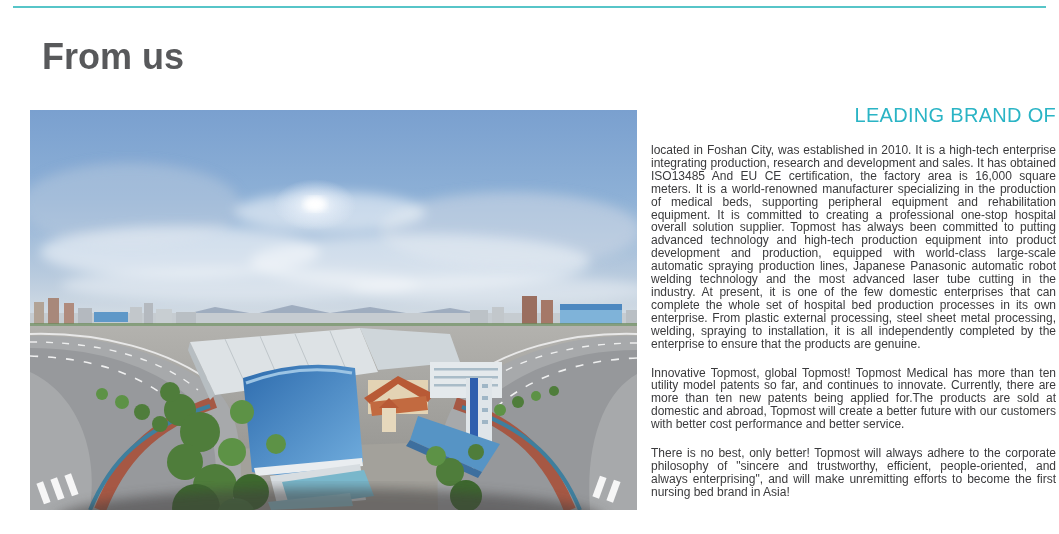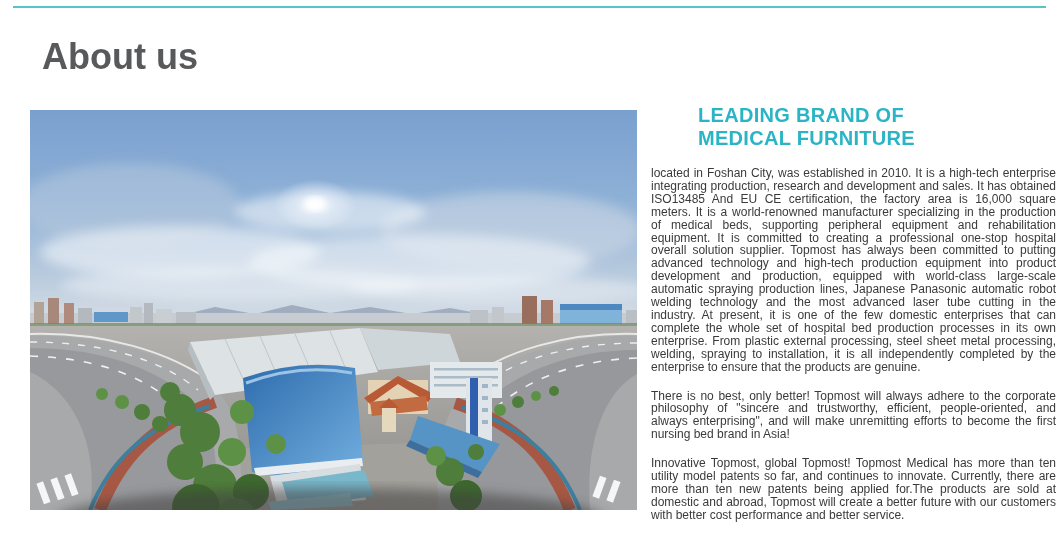--- a/index.html
+++ b/index.html
@@ -22,40 +22,41 @@
   .photo {
     position: absolute; left: 30px; top: 110px;
     width: 607px; height: 400px; overflow: hidden;
   }
   .photo svg { display: block; width: 607px; height: 400px; }
   .text-col {
     position: absolute; left: 651px; top: 104px; width: 405px;
   }
   .section-heading {
     margin: 0 0 17px 47px;
-    font-size: 20px; line-height: 23px; font-weight: 700;
+    font-size: 20px; line-height: 23px; font-weight: 400;
     letter-spacing: .3px;
     color: var(--accent, #2ab4c5);
+    text-align: right;
   }
   .text-col p {
     margin: 16px 0 12px 0;
     font-size: 12px; line-height: 12.9px;
     color: #3a3a3c;
     text-align: justify;
   }
   .text-col p:last-child { margin-bottom: 0; }
 </style>
 </head>
 <body>
 
 <div>
 
   <div class="accent-line"></div>
 
-  <h1 class="page-title">About us</h1>
+  <h1 class="page-title">From us</h1>
 
   <div class="photo">
     <svg viewBox="0 0 607 400" preserveAspectRatio="none" aria-hidden="true">
       <defs>
         <linearGradient id="sky" x1="0" y1="0" x2="0" y2="1">
           <stop offset="0" stop-color="#7aa0cf"></stop>
           <stop offset="0.4" stop-color="#8db0d6"></stop>
           <stop offset="0.78" stop-color="#b9cbde"></stop>
           <stop offset="1" stop-color="#d8dfe5"></stop>
         </linearGradient>
@@ -222,20 +223,19 @@
         <circle cx="524" cy="281" r="5"></circle>
       </g>
 
       <ellipse cx="300" cy="410" rx="275" ry="32" fill="#3f3e3c" opacity="0.55" filter="url(#blur6)"></ellipse>
     </svg>
   </div>
 
   <div class="text-col">
     <h2 class="section-heading">
       <span>LEADING BRAND OF</span><br>
-      <span>MEDICAL FURNITURE</span>
     </h2>
     <p>located in Foshan City, was established in 2010.  It is a high-tech enterprise integrating production, research and development and sales. It has obtained ISO13485 And EU CE certification, the  factory area is 16,000 square meters. It is a world-renowned manufacturer specializing in the production of medical beds, supporting peripheral equipment and rehabilitation equipment. It is committed to creating a professional one-stop hospital overall solution supplier. Topmost has always been committed to putting advanced technology and high-tech production equipment into product development and production, equipped with world-class large-scale automatic spraying production lines, Japanese Panasonic automatic robot welding technology and the most advanced laser tube cutting in the industry. At present, it is one of the few domestic enterprises that can complete the whole set of hospital bed production processes in its own enterprise. From plastic external processing, steel sheet metal processing, welding, spraying to installation, it is all independently completed by the enterprise to ensure that the products are genuine.</p>
+    <p>Innovative Topmost, global Topmost! Topmost Medical has more than ten utility model patents so far, and continues to innovate. Currently, there are more than ten new patents being applied for.The products are sold at domestic  and abroad, Topmost will create a better future with our customers with better cost performance and better service.</p>
     <p>There is no best, only better! Topmost will always adhere to the corporate philosophy of "sincere and trustworthy, efficient, people-oriented, and always enterprising", and will make unremitting efforts to become the first nursing bed brand in Asia!</p>
-    <p>Innovative Topmost, global Topmost! Topmost Medical has more than ten utility model patents so far, and continues to innovate. Currently, there are more than ten new patents being applied for.The products are sold at domestic  and abroad, Topmost will create a better future with our customers with better cost performance and better service.</p>
   </div>
 
 </div>
 
 </body></html>

